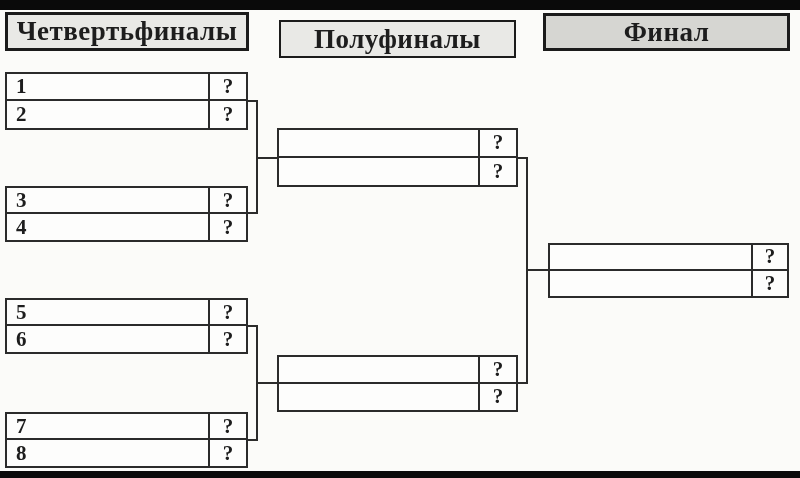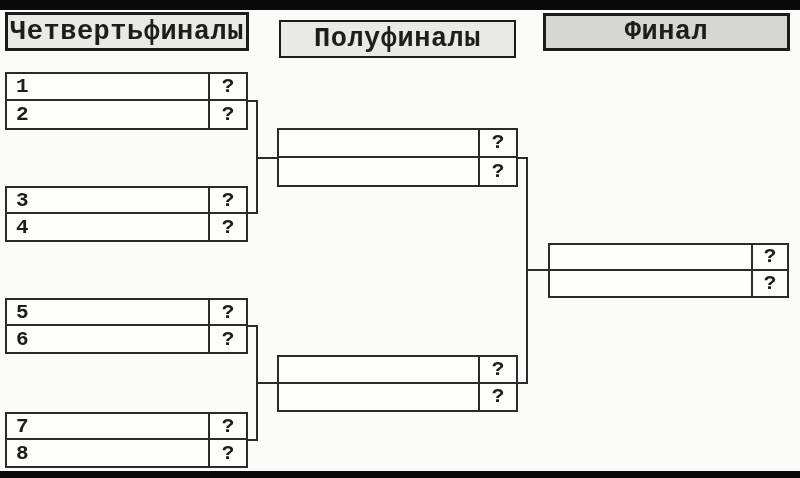--- a/index.html
+++ b/index.html
@@ -2,21 +2,21 @@
 <html style="--page-bg: #fbfbf9; --letterbox: #0a0a0a; --line: #2b2b2b; --text: #1d1d1d; --header-border: #1b1b1b; --header-fill: #e9e9e6; --final-header-fill: #d6d6d2; --slot-fill: #fdfdfc;"><head>
 <meta charset="utf-8">
 <style>
   html, body { margin: 0; padding: 0; }
   .stage {
     position: relative;
     width: 800px;
     height: 478px;
     background: var(--page-bg, #fbfbf9);
     overflow: hidden;
-    font-family: Liberation Mono, monospace;
+    font-family: Liberation Serif, serif;
   }
   .bar {
     position: absolute;
     left: 0;
     width: 800px;
     background: var(--letterbox, #0a0a0a);
   }
   .bar.top { top: 0; height: 10px; }
   .bar.bottom { top: 471px; height: 7px; }
 

